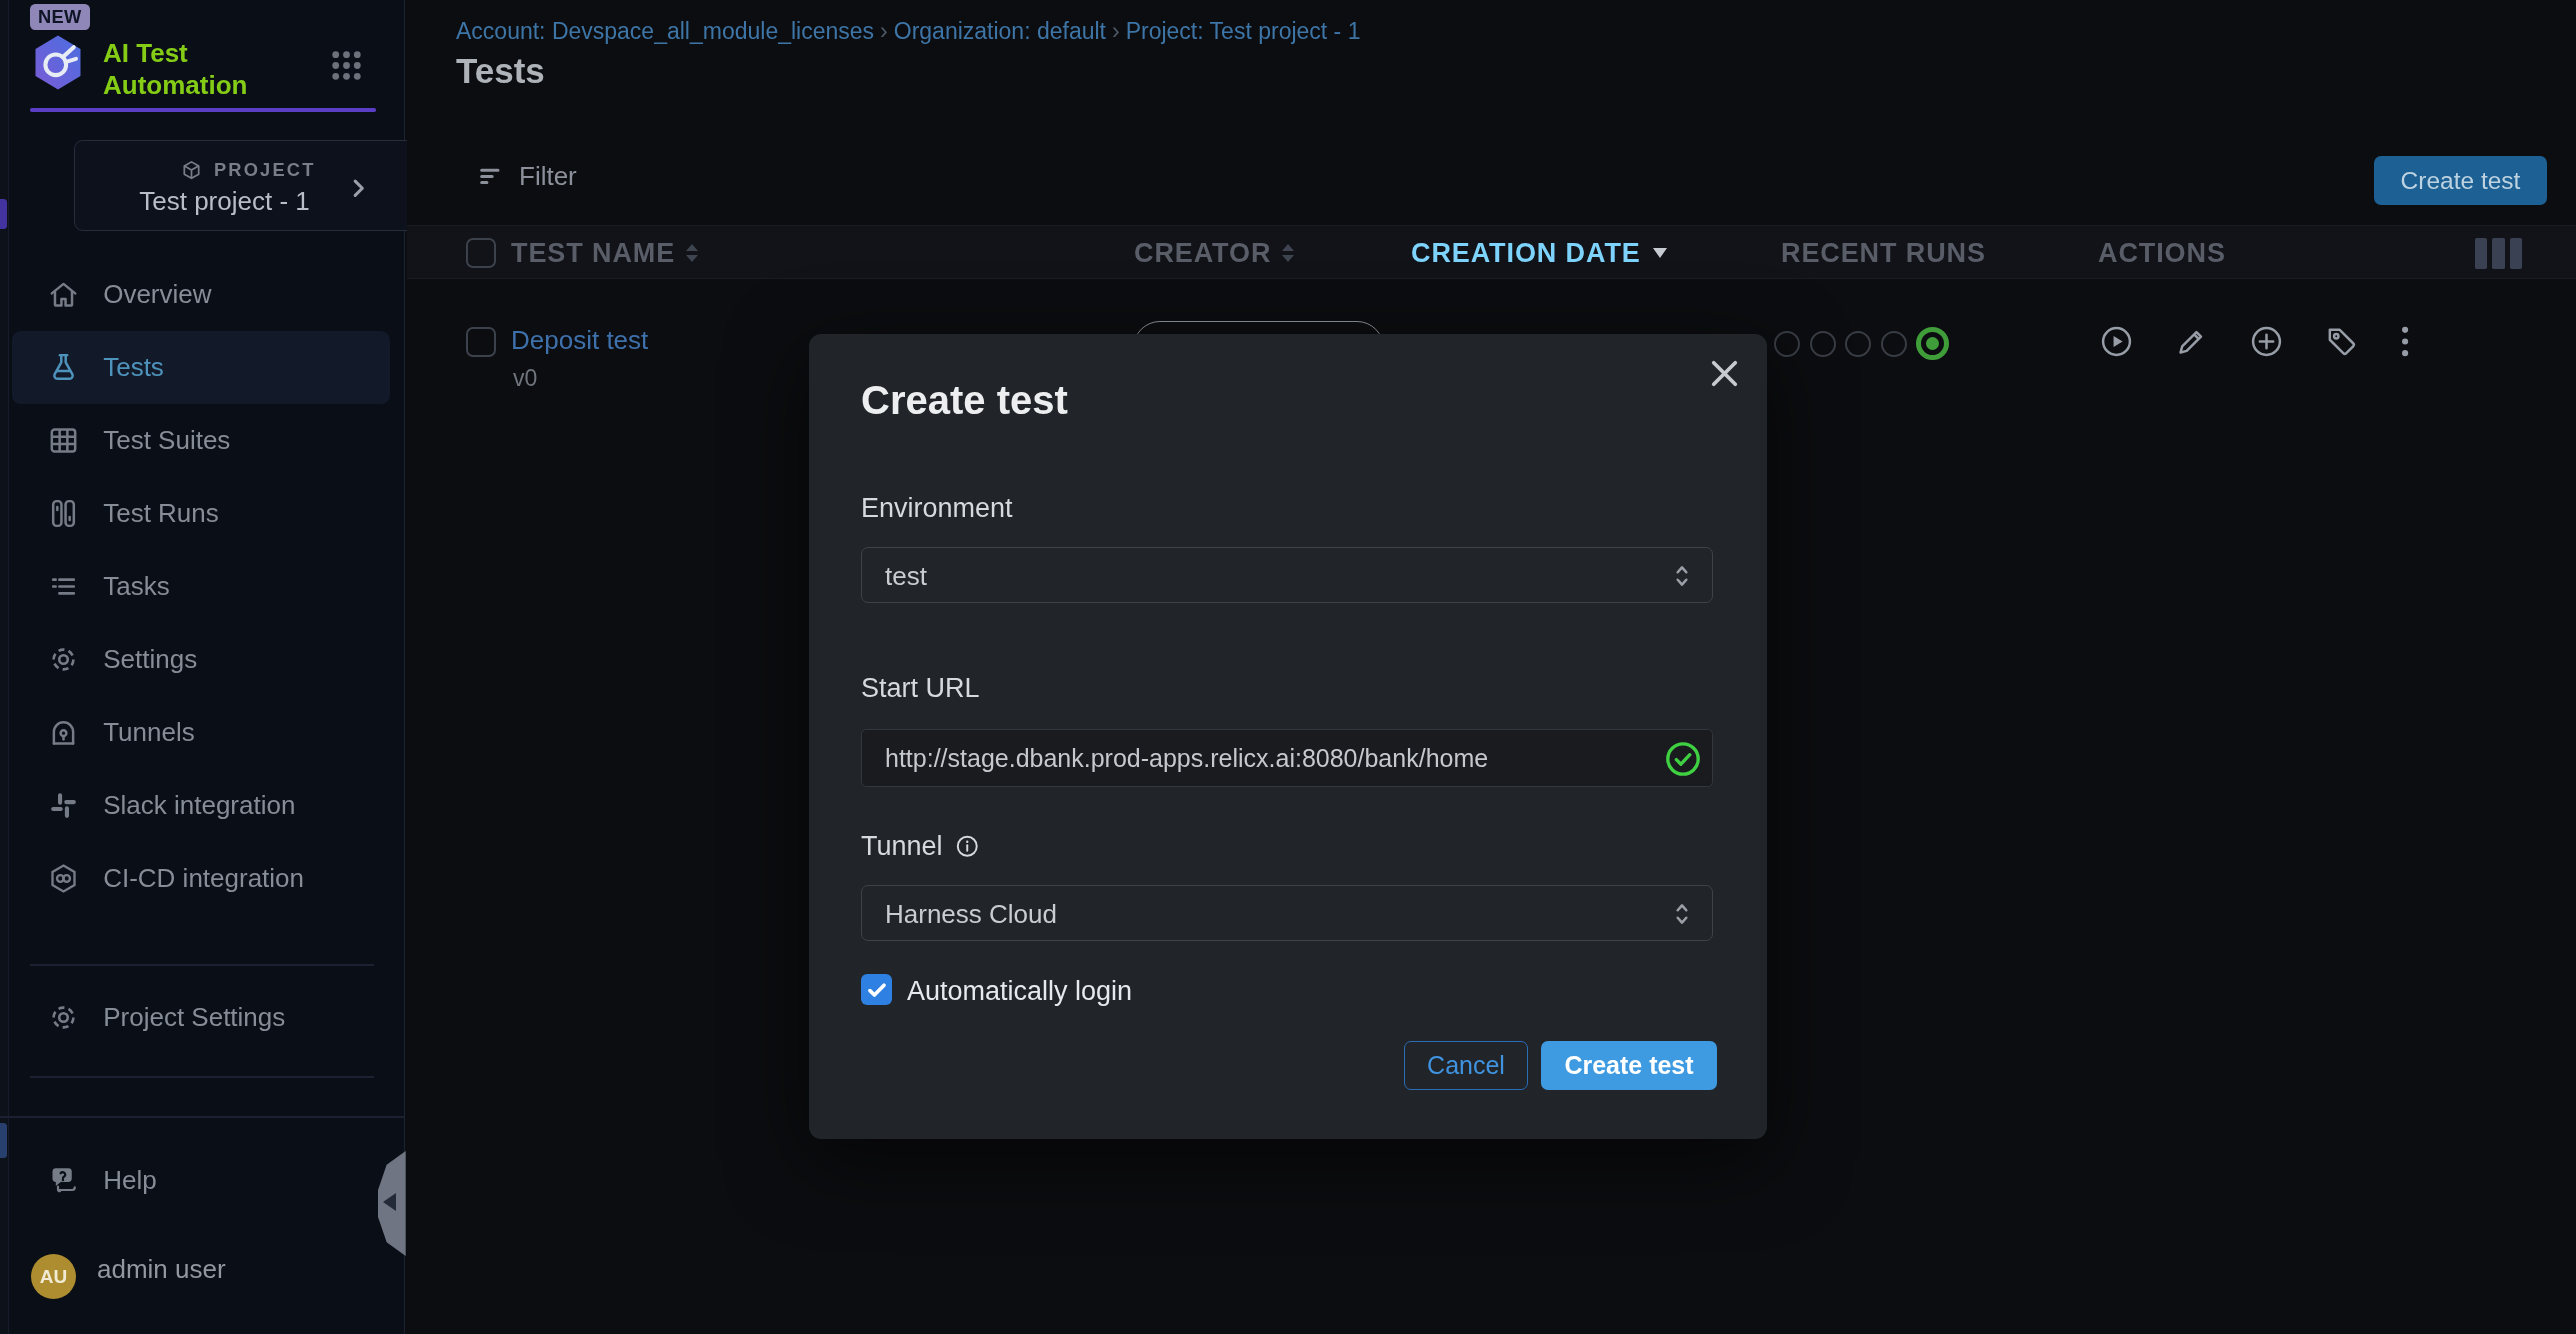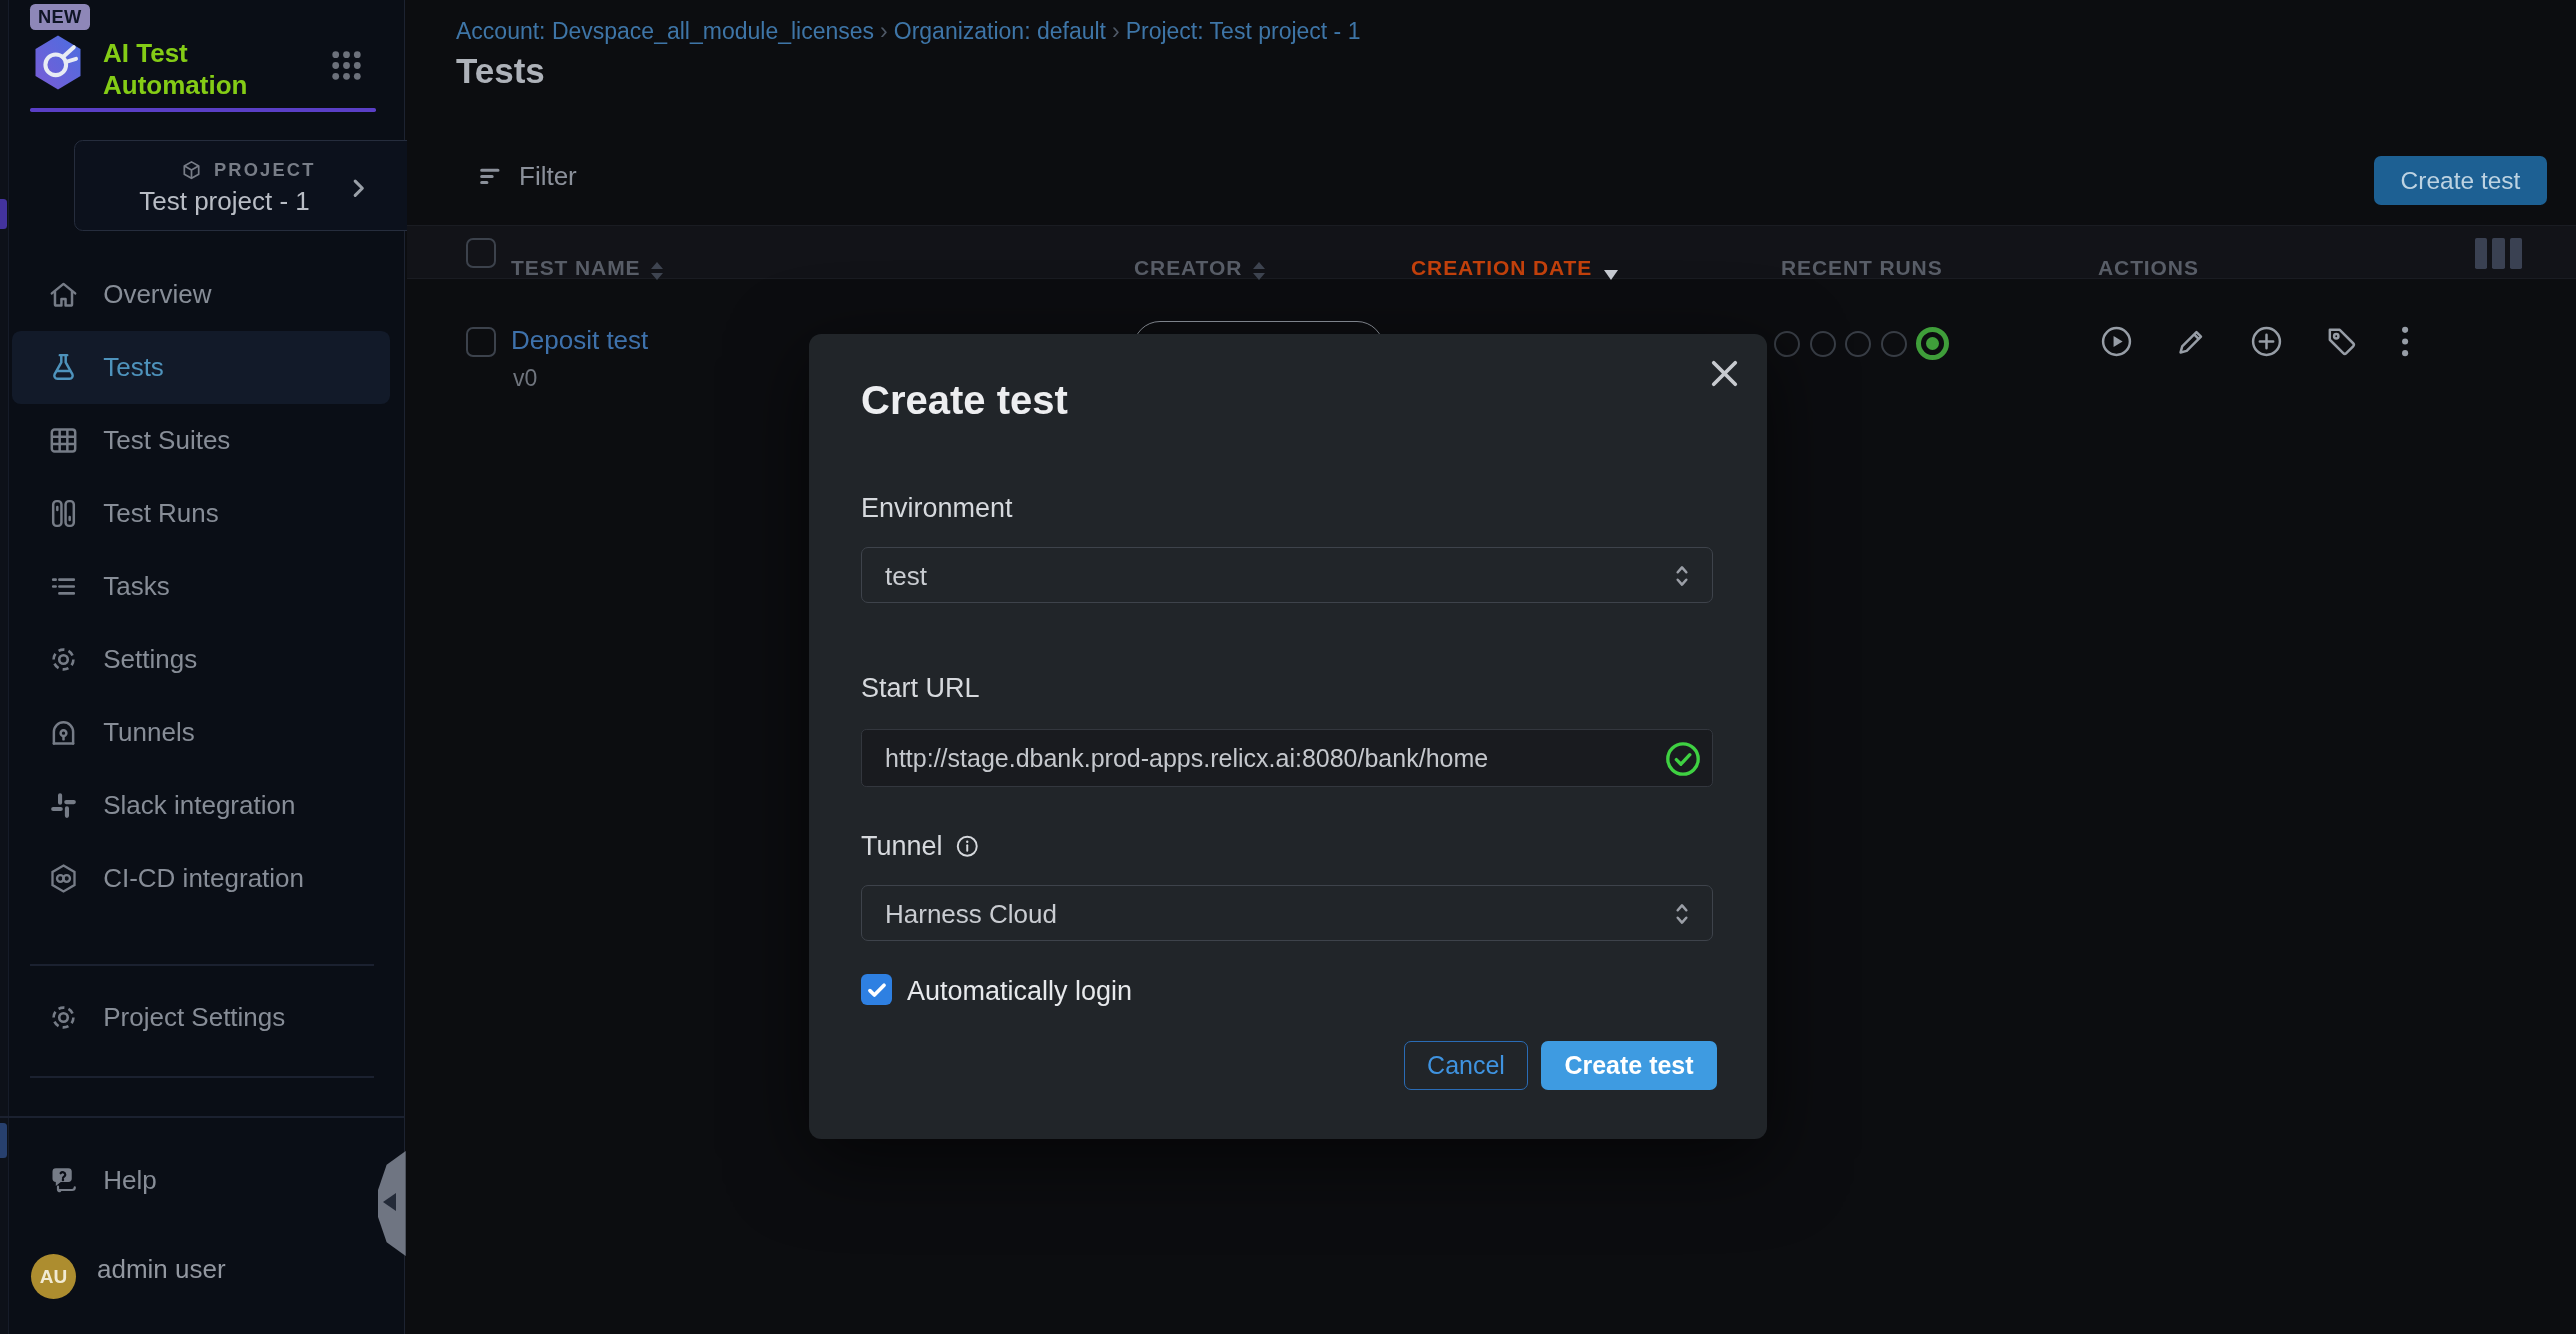--- a/index.html
+++ b/index.html
@@ -54,22 +54,22 @@
   .breadcrumb{position:absolute; left:49px; top:17.5px; display:flex; align-items:center; gap:6px; font-size:23px; color:#3e75a7;}
   .crumb-link{cursor:pointer;}
   .crumb-sep{color:#4e5866;}
   .page-title{position:absolute; left:49px; top:51px; font-size:35px; font-weight:600; color:#aeb2b9;}
 
   .toolbar-filter{position:absolute; left:70px; top:161px; display:flex; align-items:center; gap:14px; color:#8b909a; font-size:26px; cursor:pointer;}
   .filter-icon{width:28px; height:28px; color:#8b909a;}
   .btn-create-top{position:absolute; right:29px; top:156px; width:173px; height:49px; background:#1d6093; color:#bdd3e2; font-size:24.5px; border:none; border-radius:7px; display:flex; align-items:center; justify-content:center; cursor:pointer;}
 
   .table-head{position:absolute; left:0; right:0; top:225px; height:54px; background:#121318; border-top:0.9px solid #1a1c22; border-bottom:0.9px solid #1a1c22;}
-  .th{position:absolute; top:0; height:54px; display:flex; align-items:flex-end; font-size:21px; font-weight:600; letter-spacing:0.9px; color:#585d67;}
-  .th.active{color:#c2410c; font-weight:700;}
+  .th{position:absolute; top:0; height:54px; display:flex; align-items:center; font-size:27px; font-weight:600; letter-spacing:0.9px; color:#585d67;}
+  .th.active{color:#7dd3fc; font-weight:700;}
   .chk{width:30px; height:30px; border:2.6px solid #3c424c; border-radius:7px; background:transparent; cursor:pointer;}
   .sort{display:inline-flex; flex-direction:column; gap:4.4px; margin-left:10.5px;}
   .sort .up{width:0;height:0;border-left:6.1px solid transparent;border-right:6.1px solid transparent;border-bottom:7.9px solid #3e4450;}
   .sort .dn{width:0;height:0;border-left:6.1px solid transparent;border-right:6.1px solid transparent;border-top:7.9px solid #3e4450;}
   .desc-arrow{width:0;height:0;margin-left:12.2px;border-left:7.9px solid transparent;border-right:7.9px solid transparent;border-top:10.5px solid #c6cad1;}
   .cols-icon{position:absolute; right:54px; top:12.2px; display:flex; gap:5.2px; cursor:pointer;}
   .cols-icon i{display:block; width:12.2px; height:31px; background:#3a4152; border-radius:1.7px;}
 
   .trow{position:absolute; left:0; right:0; top:306px; height:107px;}
   .trow .chk{position:absolute; left:59px; top:21px;}

